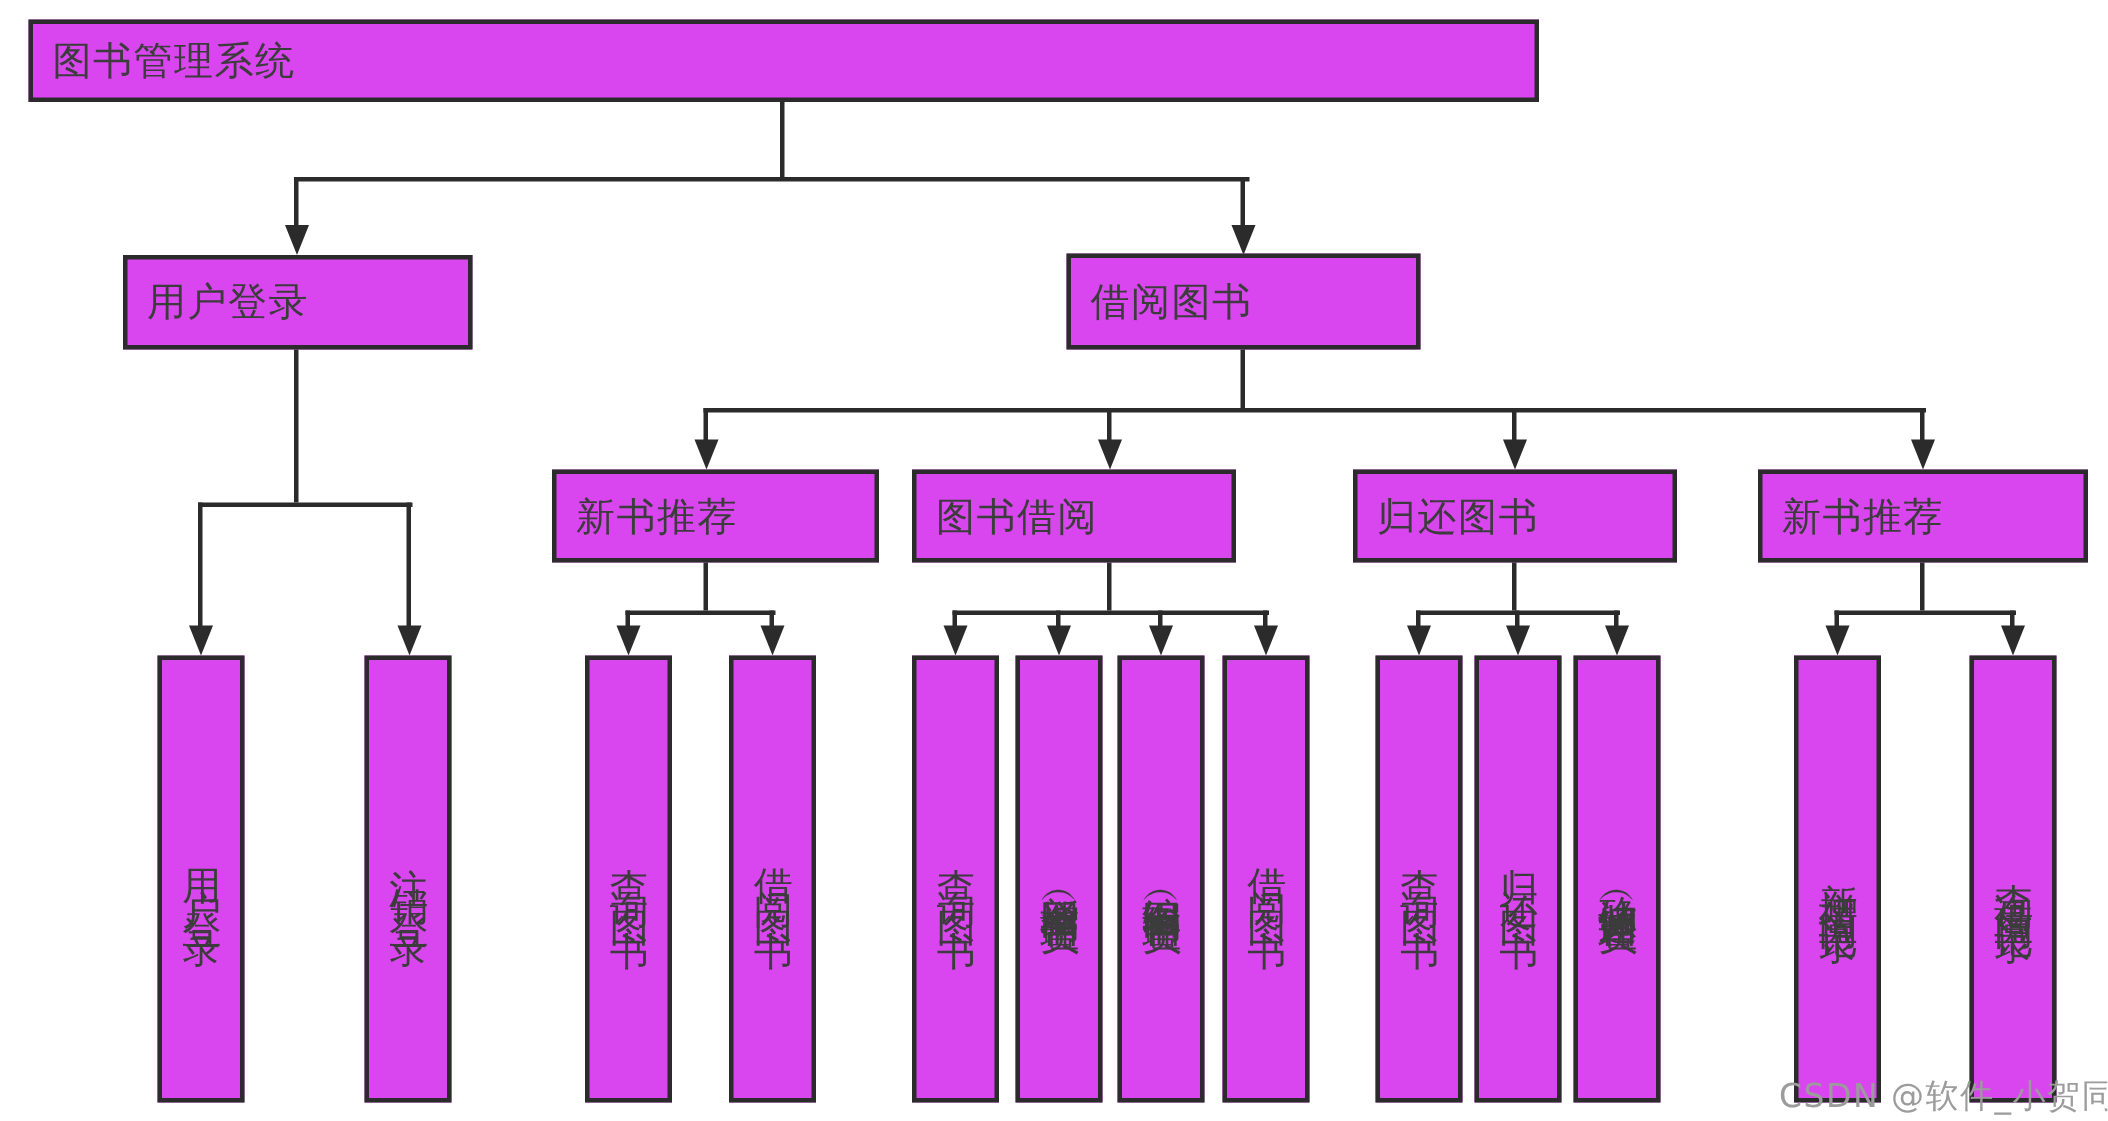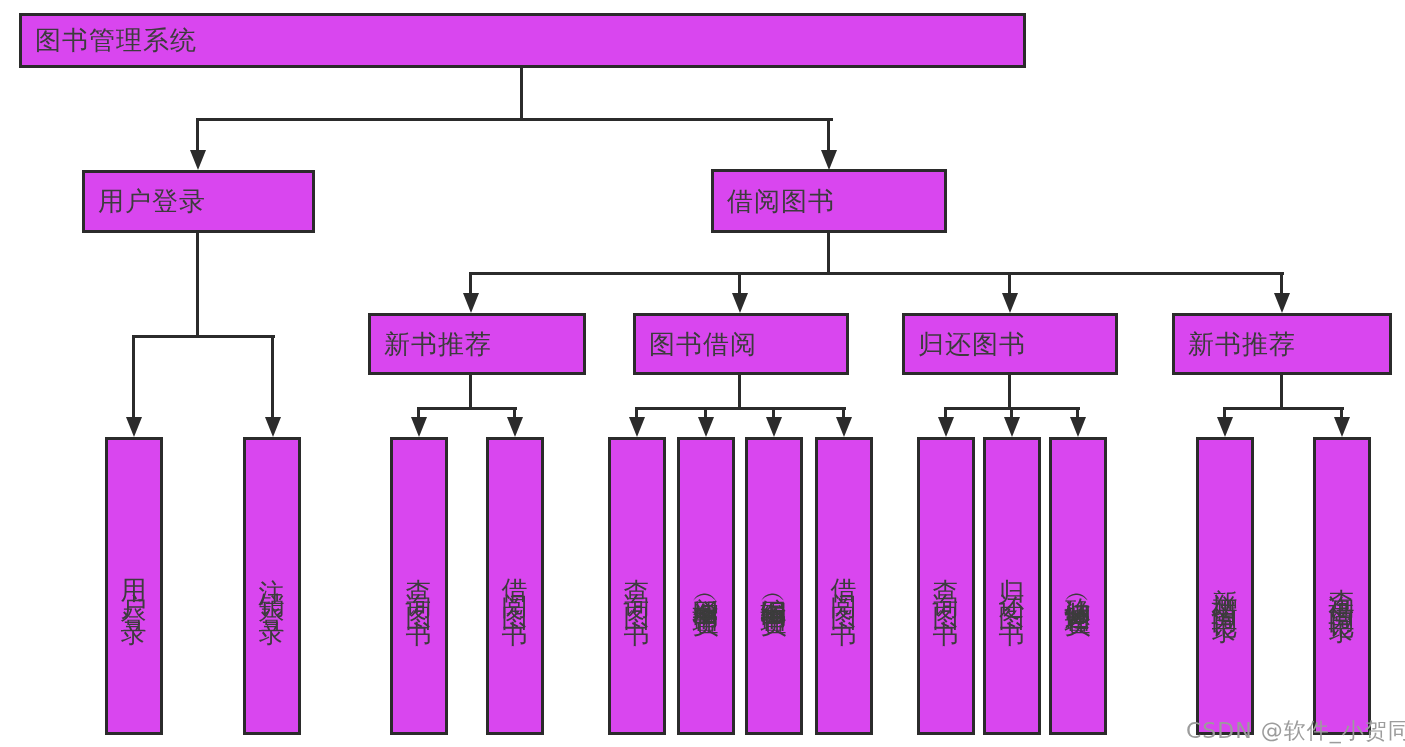--- a/index.html
+++ b/index.html
@@ -61,21 +61,21 @@
   <div class="lv" style="left:738px;top:272px;height:23px;"></div>
   <div class="ar" style="left:732px;top:293px;"></div>
   <div class="lv" style="left:1008px;top:272px;height:23px;"></div>
   <div class="ar" style="left:1002px;top:293px;"></div>
   <div class="lv" style="left:1280px;top:272px;height:23px;"></div>
   <div class="ar" style="left:1274px;top:293px;"></div>
 
   <div class="box hdr" style="left:368px;top:313px;width:218px;height:62px;">
     <span>新书推荐</span>
   </div>
-  <div class="box hdr" style="left:633px;top:313px;width:216px;height:62px;">
+  <div class="box hdr" style="left:608px;top:313px;width:216px;height:62px;">
     <span>图书借阅</span>
   </div>
   <div class="box hdr" style="left:902px;top:313px;width:216px;height:62px;">
     <span>归还图书</span>
   </div>
   <div class="box hdr" style="left:1172px;top:313px;width:220px;height:62px;">
     <span>新书推荐</span>
   </div>
 
   <div class="lv" style="left:469px;top:375px;height:32px;"></div>

